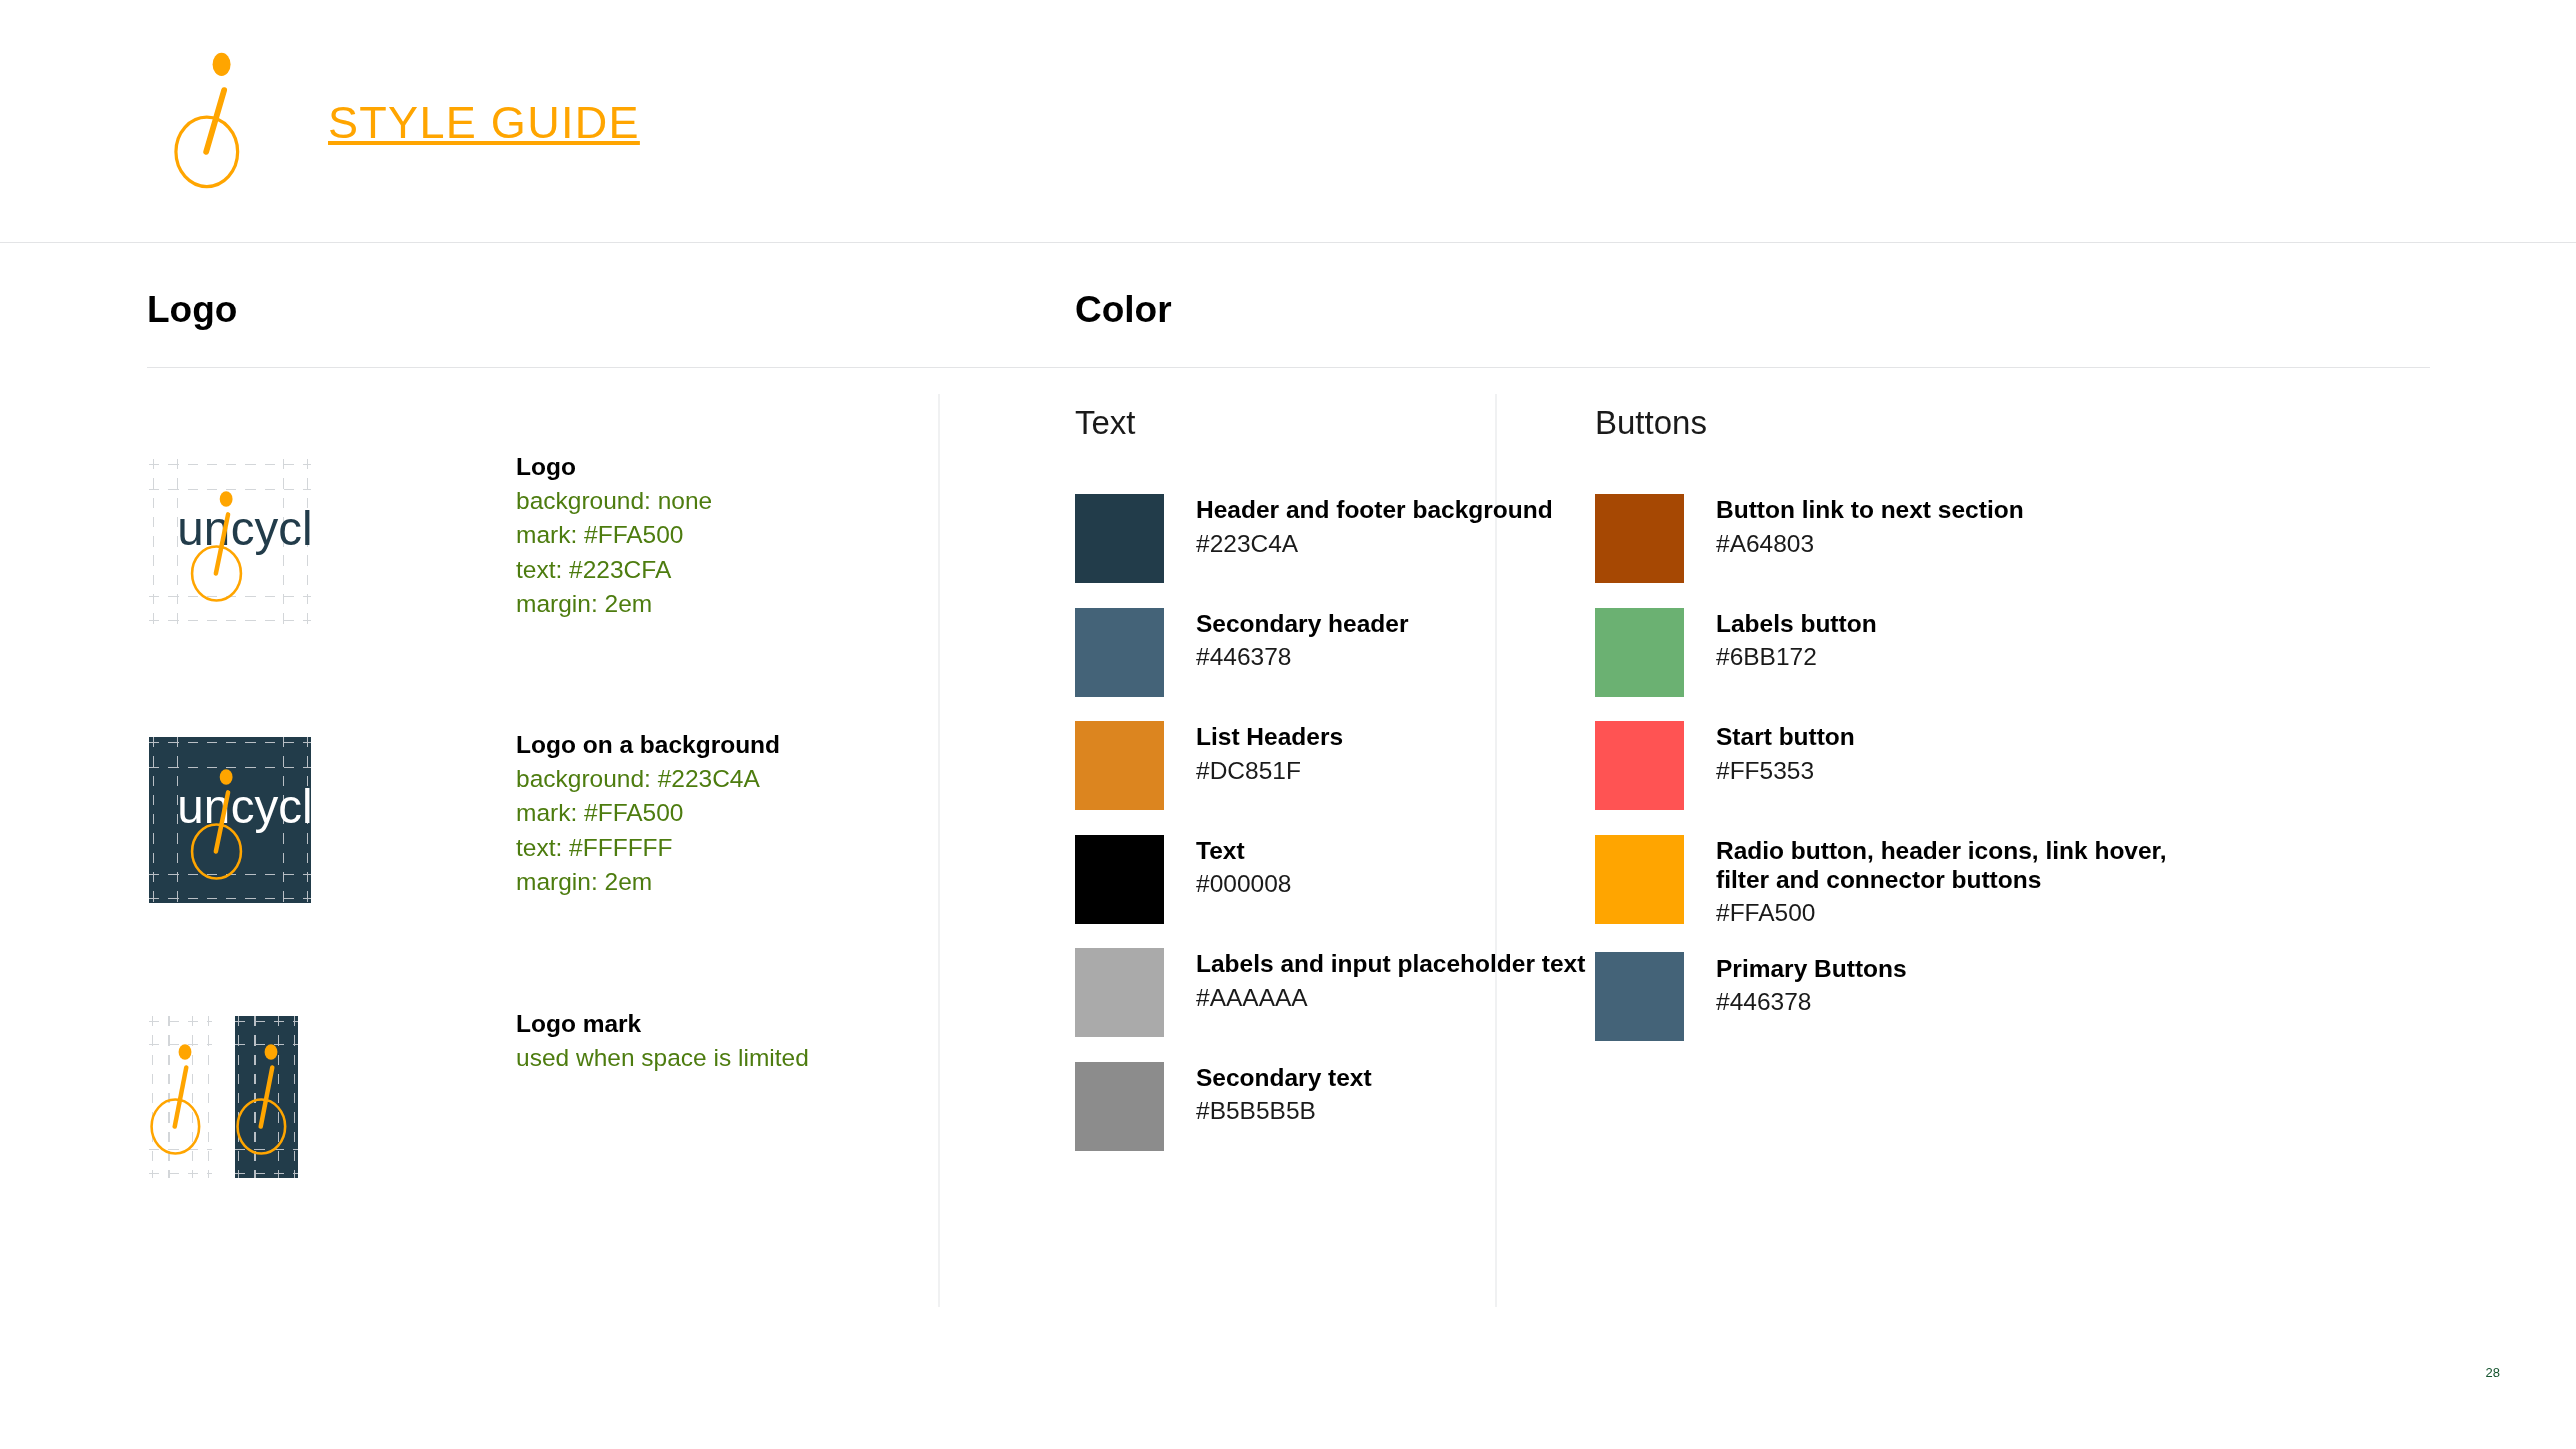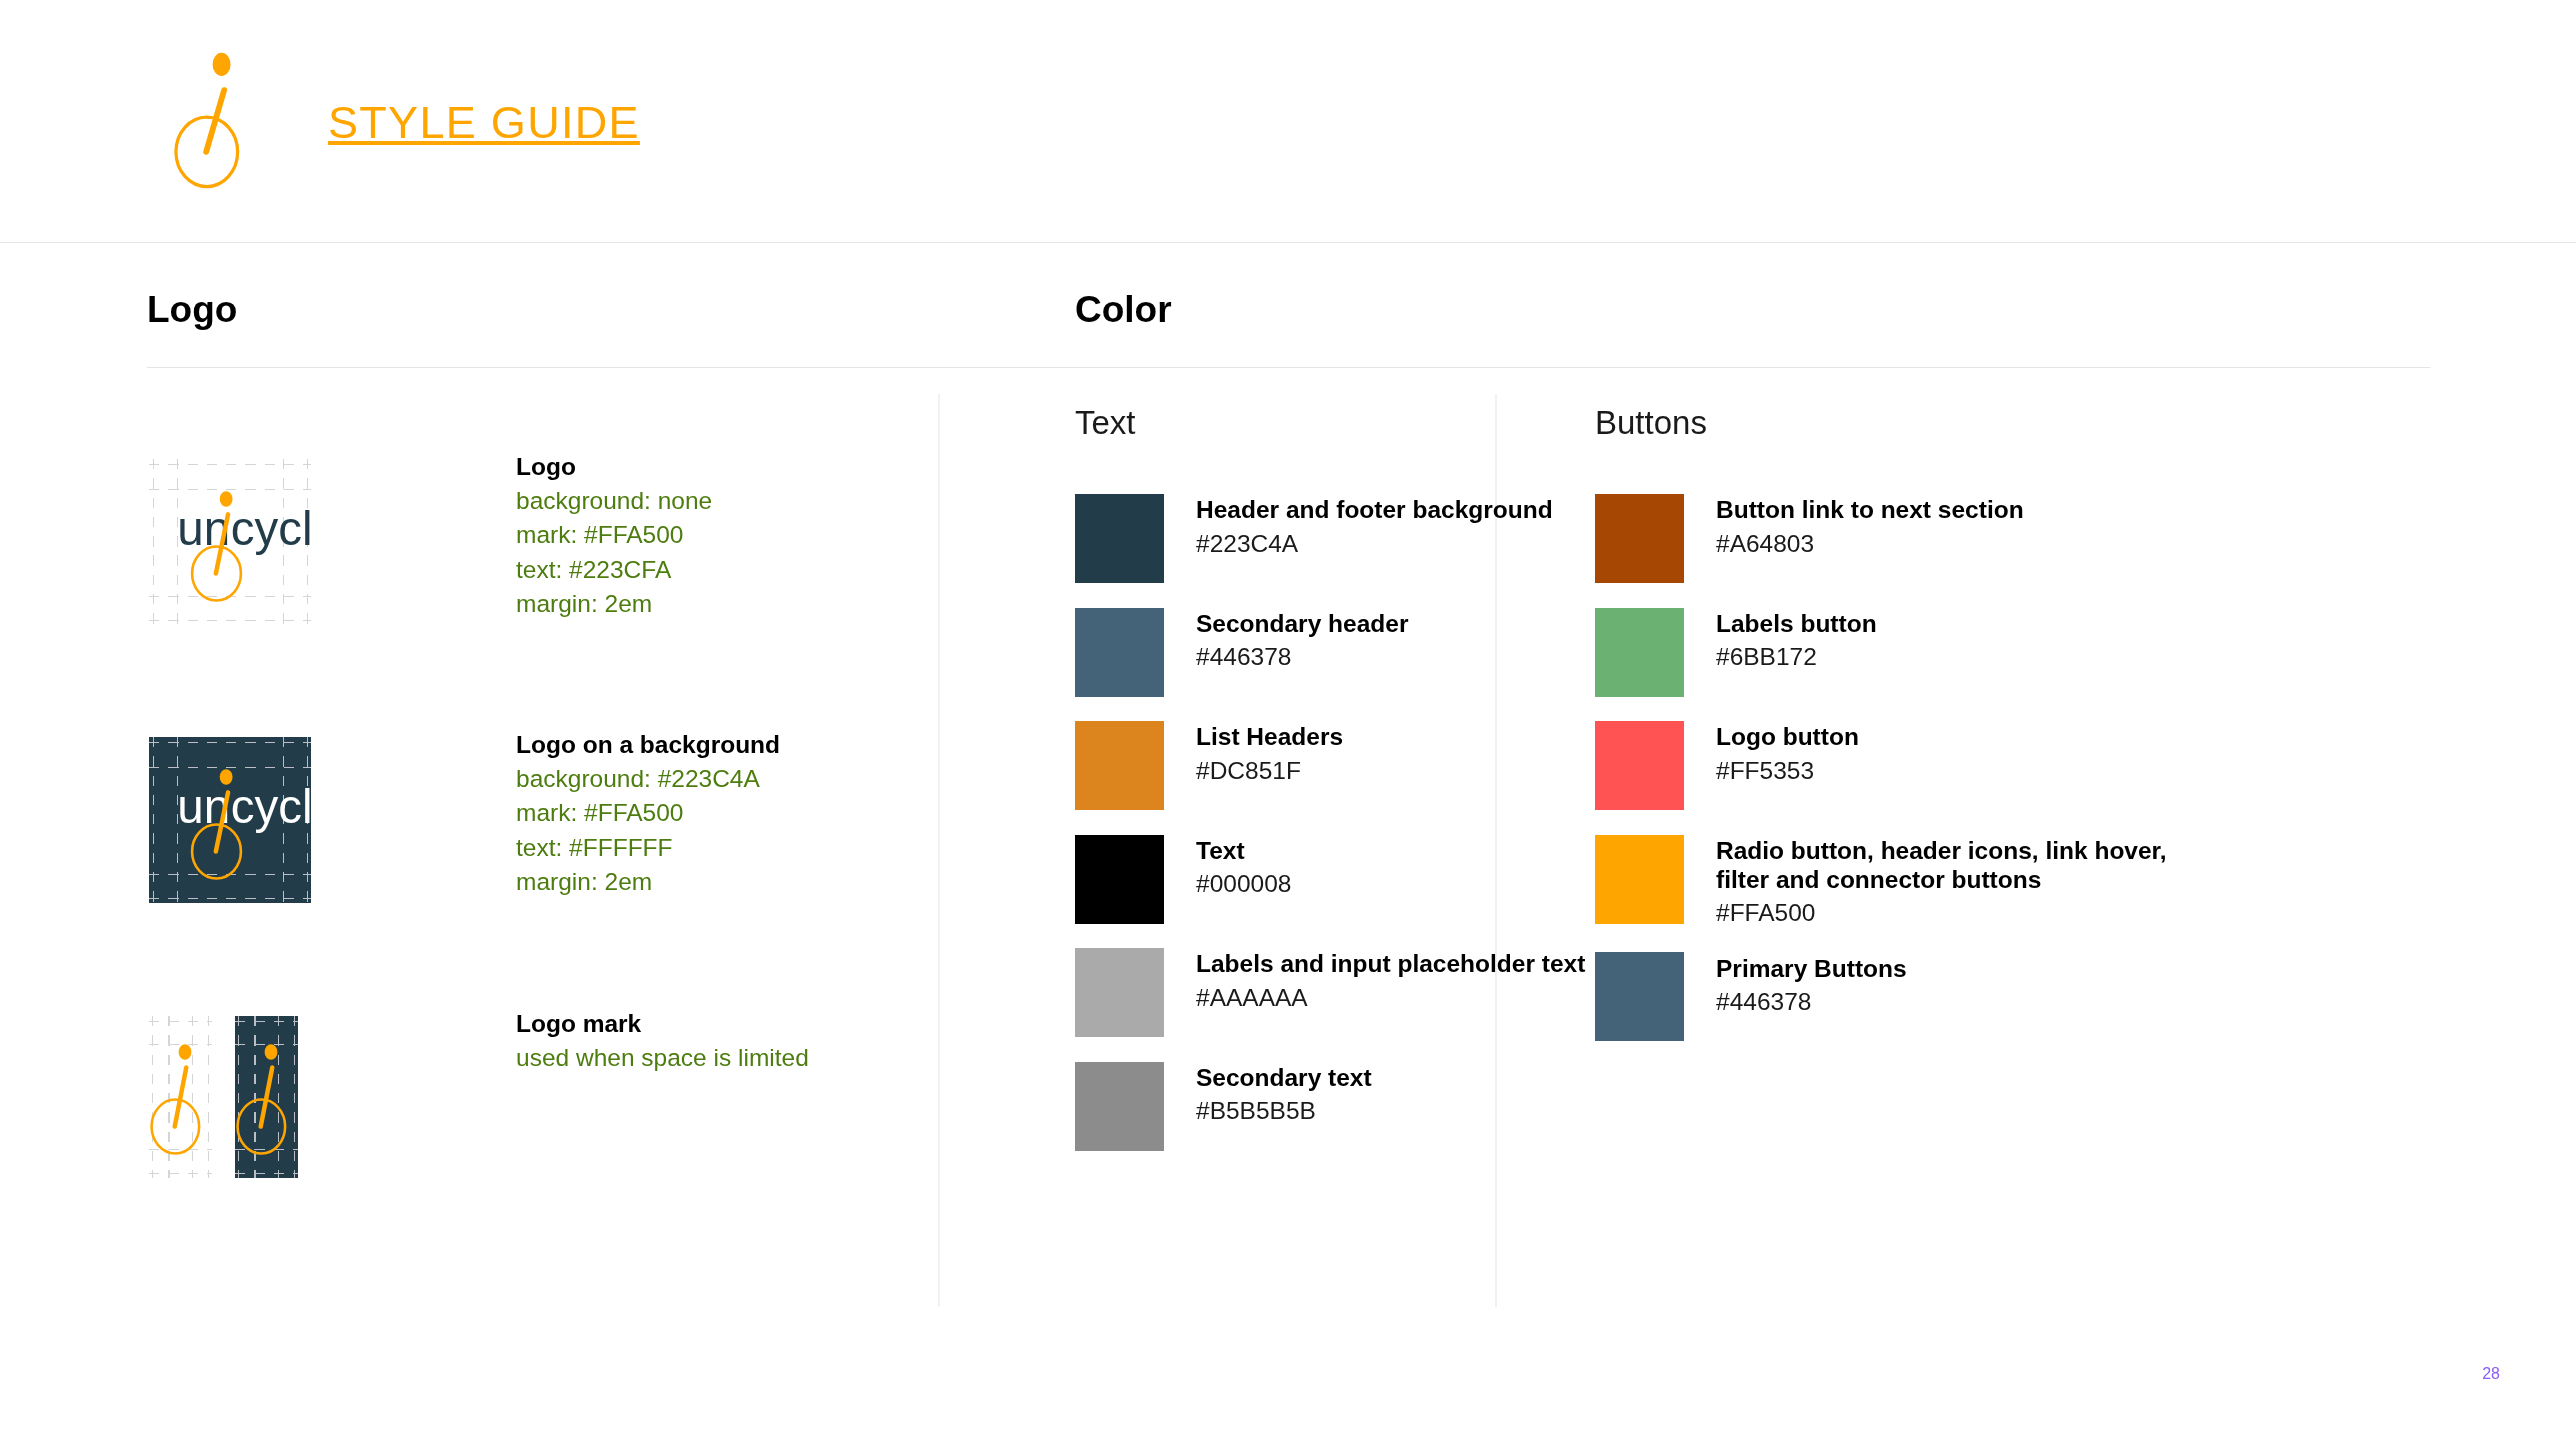--- a/index.html
+++ b/index.html
@@ -182,22 +182,22 @@
     margin: 0;
     white-space: nowrap;
   }
   #col-buttons .swatch-label { max-width: 502px; }
 
   
   .page-number {
     position: absolute;
     right: 76px;
     top: 1365px;
-    font-size: 16px;
-    color: #8b5cf6;
+    font-size: 13px;
+    color: #14532d;
     font-weight: 400;
   }
 </style>
 </head>
 <body>
 
 <div class="page-header">
 
   <div class="header-mark">
     <svg width="90" height="142" viewBox="0 0 140 220" xmlns="http://www.w3.org/2000/svg">
@@ -395,21 +395,21 @@
     <div class="swatch-chip" style="background:#6BB172"></div>
     <div class="swatch-info">
       <p class="swatch-label">Labels button</p>
       <p class="swatch-hex">#6BB172</p>
     </div>
   </div>
 
   <div class="swatch-row">
     <div class="swatch-chip" style="background:#FF5353"></div>
     <div class="swatch-info">
-      <p class="swatch-label">Logo button</p>
+      <p class="swatch-label">Start button</p>
       <p class="swatch-hex">#FF5353</p>
     </div>
   </div>
 
   <div class="swatch-row">
     <div class="swatch-chip" style="background:#FFA500"></div>
     <div class="swatch-info">
       <p class="swatch-label">Radio button, header icons, link hover, filter and connector buttons</p>
       <p class="swatch-hex">#FFA500</p>
     </div>

